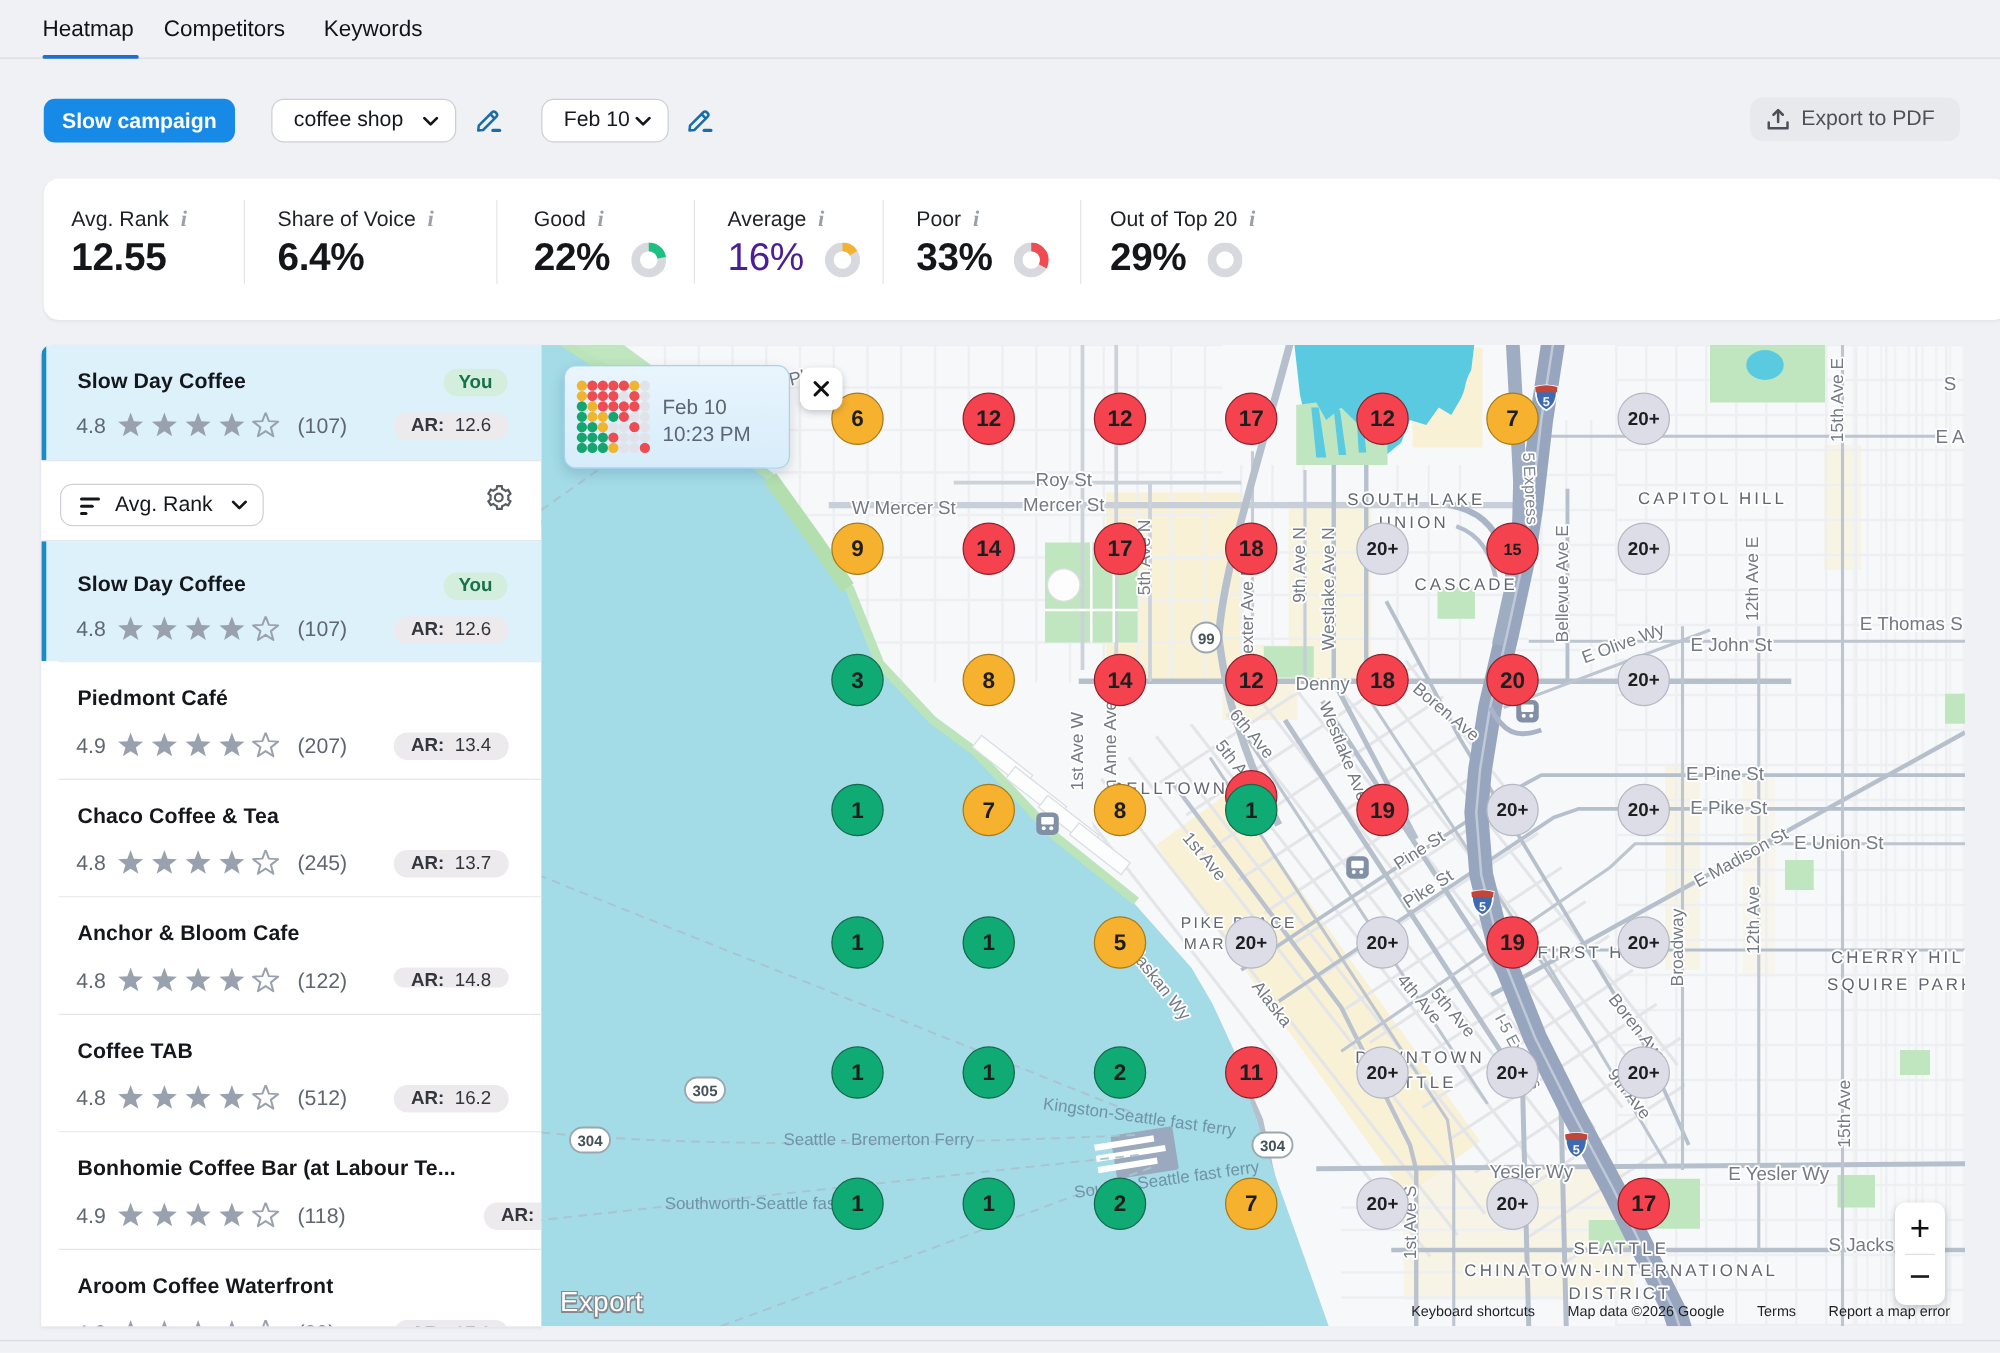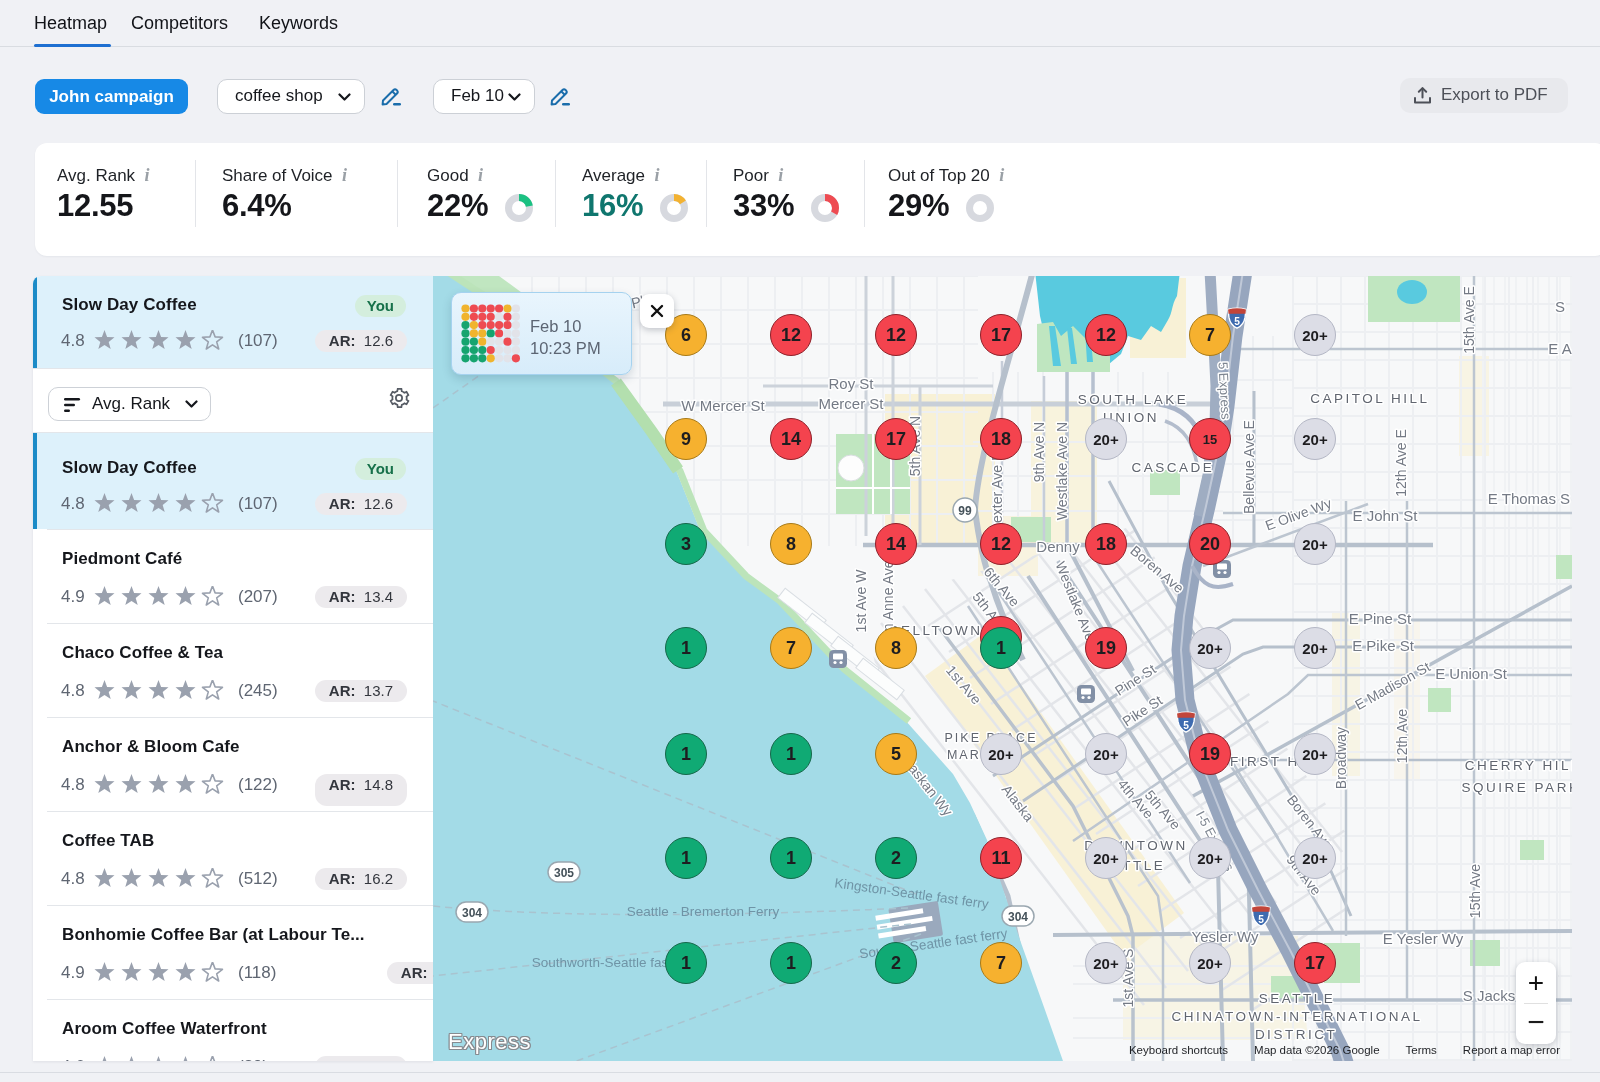--- a/index.html
+++ b/index.html
@@ -9,21 +9,21 @@
 .mk.k{background:#dcdde6;border-color:#b4b7c5}
 </style></head>
 <body>
 
 <div style="position:absolute;left:0;top:0;width:1600px;height:47px;border-bottom:1px solid #d9dce1">
   <div style="position:absolute;left:34px;top:13px;font-size:18px;font-weight:500;color:#111318">Heatmap</div>
   <div style="position:absolute;left:34px;top:44px;width:77px;height:3px;background:#1e6fd1;border-radius:2px"></div>
   <div style="position:absolute;left:131px;top:13px;font-size:18px;font-weight:500;color:#111318">Competitors</div>
   <div style="position:absolute;left:259px;top:13px;font-size:18px;font-weight:500;color:#111318">Keywords</div>
 </div>
-<div style="position:absolute;left:35px;top:79px;width:153px;height:35px;background:#1789e6;border-radius:9px;color:#fff;font-size:17px;font-weight:700;text-align:center;line-height:35px">John campaign</div>
+<div style="position:absolute;left:35px;top:79px;width:153px;height:35px;background:#1789e6;border-radius:9px;color:#fff;font-size:17px;font-weight:700;text-align:center;line-height:35px">Slow campaign</div>
 <div style="position:absolute;left:217px;top:79px;width:148px;height:35px;background:#fff;border:1px solid #ccd0d6;border-radius:10px;box-sizing:border-box">
   <span style="position:absolute;left:17px;top:6px;font-size:17px;color:#15171c">coffee shop</span>
   <svg style="position:absolute;right:13px;top:13px" width="13" height="9" viewBox="0 0 13 9">
       <path d="M1.5 1.5 L6.5 6.5 L11.5 1.5" fill="none" stroke="#15171c" stroke-width="2.2" stroke-linecap="round" stroke-linejoin="round"></path>
     </svg>
 </div>
 <svg style="position:absolute;left:380px;top:85px" width="22" height="22" viewBox="0 0 22 22">
     <g fill="none" stroke="#1a6dab" stroke-width="2">
       <path d="M3 15.5 L13.5 5 a2.2 2.2 0 0 1 3.1 0 l0.4 0.4 a2.2 2.2 0 0 1 0 3.1 L6.5 19 L2.6 19.4 Z" stroke-linejoin="round"></path>
       <path d="M12.2 6.3 l3.5 3.5"></path>
@@ -63,21 +63,21 @@
     <div style="position:absolute;left:22px;top:22px;font-size:17px;font-weight:500;color:#1e2126">Avg. Rank&nbsp;&nbsp;<span style="font-family:'Liberation Serif',serif;font-style:italic;color:#9aa0a6;font-size:18px;font-weight:700">i</span></div>
     <div style="position:absolute;left:22px;top:45px;font-size:31px;font-weight:700;color:#15161a;letter-spacing:-.3px">12.55</div>
     <div style="position:absolute;left:187px;top:22px;font-size:17px;font-weight:500;color:#1e2126">Share of Voice&nbsp;&nbsp;<span style="font-family:'Liberation Serif',serif;font-style:italic;color:#9aa0a6;font-size:18px;font-weight:700">i</span></div>
     <div style="position:absolute;left:187px;top:45px;font-size:31px;font-weight:700;color:#15161a;letter-spacing:-.3px">6.4%</div>
     <div style="position:absolute;left:392px;top:22px;font-size:17px;font-weight:500;color:#1e2126">Good&nbsp;&nbsp;<span style="font-family:'Liberation Serif',serif;font-style:italic;color:#9aa0a6;font-size:18px;font-weight:700">i</span></div>
     <div style="position:absolute;left:392px;top:45px;font-size:31px;font-weight:700;color:#15161a;letter-spacing:-.3px">22% &nbsp;<svg width="28" height="28" viewBox="0 0 28 28" style="vertical-align:middle">
         <circle cx="14" cy="14" r="10.5" fill="none" stroke="#d7d9df" stroke-width="7"></circle>
         <circle cx="14" cy="14" r="10.5" fill="none" stroke="#1bc182" stroke-width="7" stroke-dasharray="14.51 51.46" transform="rotate(-90 14 14)"></circle>
       </svg></div>
     <div style="position:absolute;left:547px;top:22px;font-size:17px;font-weight:500;color:#1e2126">Average&nbsp;&nbsp;<span style="font-family:'Liberation Serif',serif;font-style:italic;color:#9aa0a6;font-size:18px;font-weight:700">i</span></div>
-    <div style="position:absolute;left:547px;top:45px;font-size:31px;font-weight:700;color:#0f766e;letter-spacing:-.3px">16% &nbsp;<svg width="28" height="28" viewBox="0 0 28 28" style="vertical-align:middle">
+    <div style="position:absolute;left:547px;top:45px;font-size:31px;font-weight:400;color:#4c1d95;letter-spacing:-.3px">16% &nbsp;<svg width="28" height="28" viewBox="0 0 28 28" style="vertical-align:middle">
         <circle cx="14" cy="14" r="10.5" fill="none" stroke="#d7d9df" stroke-width="7"></circle>
         <circle cx="14" cy="14" r="10.5" fill="none" stroke="#f3b231" stroke-width="7" stroke-dasharray="10.56 55.42" transform="rotate(-90 14 14)"></circle>
       </svg></div>
     <div style="position:absolute;left:698px;top:22px;font-size:17px;font-weight:500;color:#1e2126">Poor&nbsp;&nbsp;<span style="font-family:'Liberation Serif',serif;font-style:italic;color:#9aa0a6;font-size:18px;font-weight:700">i</span></div>
     <div style="position:absolute;left:698px;top:45px;font-size:31px;font-weight:700;color:#15161a;letter-spacing:-.3px">33% &nbsp;<svg width="28" height="28" viewBox="0 0 28 28" style="vertical-align:middle">
         <circle cx="14" cy="14" r="10.5" fill="none" stroke="#d7d9df" stroke-width="7"></circle>
         <circle cx="14" cy="14" r="10.5" fill="none" stroke="#ee4b52" stroke-width="7" stroke-dasharray="21.77 44.20" transform="rotate(-90 14 14)"></circle>
       </svg></div>
     <div style="position:absolute;left:853px;top:22px;font-size:17px;font-weight:500;color:#1e2126">Out of Top 20&nbsp;&nbsp;<span style="font-family:'Liberation Serif',serif;font-style:italic;color:#9aa0a6;font-size:18px;font-weight:700">i</span></div>
     <div style="position:absolute;left:853px;top:45px;font-size:31px;font-weight:700;color:#15161a;letter-spacing:-.3px">29% &nbsp;<svg width="28" height="28" viewBox="0 0 28 28" style="vertical-align:middle">
@@ -166,21 +166,21 @@
       <div style="position:absolute;left:29px;top:19px;font-size:17px;font-weight:600;color:#15171c;letter-spacing:.1px">Anchor &amp; Bloom Cafe</div>
       <div style="position:absolute;left:28px;top:57px;font-size:17px;color:#5f6672">4.8</div>
       <svg style="position:absolute;left:61px;top:56px" width="136" height="22" viewBox="0 0 136 22">
         <path d="M10.5,0.0 L13.1,6.9 L20.5,7.3 L14.7,11.9 L16.7,19.0 L10.5,14.9 L4.3,19.0 L6.3,11.9 L0.5,7.3 L7.9,6.9 Z" fill="#9aa1ae"></path>
         <path d="M37.5,0.0 L40.1,6.9 L47.5,7.3 L41.7,11.9 L43.7,19.0 L37.5,14.9 L31.3,19.0 L33.3,11.9 L27.5,7.3 L34.9,6.9 Z" fill="#9aa1ae"></path>
         <path d="M64.5,0.0 L67.1,6.9 L74.5,7.3 L68.7,11.9 L70.7,19.0 L64.5,14.9 L58.3,19.0 L60.3,11.9 L54.5,7.3 L61.9,6.9 Z" fill="#9aa1ae"></path>
         <path d="M91.5,0.0 L94.1,6.9 L101.5,7.3 L95.7,11.9 L97.7,19.0 L91.5,14.9 L85.3,19.0 L87.3,11.9 L81.5,7.3 L88.9,6.9 Z" fill="#9aa1ae"></path>
         <path d="M118.5,0.0 L121.1,6.9 L128.5,7.3 L122.7,11.9 L124.7,19.0 L118.5,14.9 L112.3,19.0 L114.3,11.9 L108.5,7.3 L115.9,6.9 Z" fill="none" stroke="#9aa1ae" stroke-width="1.6" stroke-linejoin="round"></path>
       </svg>
       <div style="position:absolute;left:205px;top:57px;font-size:17px;color:#5f6672">(122)</div>
-      <div style="position:absolute;right:26px;top:56px;height:32px;padding:0 14px;background:#eceaed;border-radius:12px;font-size:15px;line-height:22px;color:#33363d"><b style="font-weight:700">AR:</b>&nbsp; 14.8</div>
+      <div style="position:absolute;right:26px;top:56px;height:16px;padding:0 14px;background:#eceaed;border-radius:12px;font-size:15px;line-height:22px;color:#33363d"><b style="font-weight:700">AR:</b>&nbsp; 14.8</div>
     </div>
     <div style="position:absolute;left:14px;right:0;top:535px;height:1px;background:#e3e6ea"></div>
     <div style="position:absolute;left:0;top:536px;width:400px;height:94px;background:#fff;overflow:hidden">
       <div style="position:absolute;left:29px;top:19px;font-size:17px;font-weight:600;color:#15171c;letter-spacing:.1px">Coffee TAB</div>
       <div style="position:absolute;left:28px;top:57px;font-size:17px;color:#5f6672">4.8</div>
       <svg style="position:absolute;left:61px;top:56px" width="136" height="22" viewBox="0 0 136 22">
         <path d="M10.5,0.0 L13.1,6.9 L20.5,7.3 L14.7,11.9 L16.7,19.0 L10.5,14.9 L4.3,19.0 L6.3,11.9 L0.5,7.3 L7.9,6.9 Z" fill="#9aa1ae"></path>
         <path d="M37.5,0.0 L40.1,6.9 L47.5,7.3 L41.7,11.9 L43.7,19.0 L37.5,14.9 L31.3,19.0 L33.3,11.9 L27.5,7.3 L34.9,6.9 Z" fill="#9aa1ae"></path>
         <path d="M64.5,0.0 L67.1,6.9 L74.5,7.3 L68.7,11.9 L70.7,19.0 L64.5,14.9 L58.3,19.0 L60.3,11.9 L54.5,7.3 L61.9,6.9 Z" fill="#9aa1ae"></path>
         <path d="M91.5,0.0 L94.1,6.9 L101.5,7.3 L95.7,11.9 L97.7,19.0 L91.5,14.9 L85.3,19.0 L87.3,11.9 L81.5,7.3 L88.9,6.9 Z" fill="#9aa1ae"></path>
@@ -685,17 +685,17 @@
 <div style="position:absolute;left:207px;top:18px;width:34px;height:34px;background:#fff;border-radius:9px;box-shadow:0 2px 6px rgba(30,40,60,.25)">
 <svg style="position:absolute;left:10px;top:10px" width="14" height="14" viewBox="0 0 14 14">
         <path d="M2 2 L12 12 M12 2 L2 12" stroke="#111" stroke-width="2.4" stroke-linecap="round"></path>
       </svg>
 </div>
     <div style="position:absolute;left:1083px;top:686px;width:40px;height:82px;background:#fff;border-radius:9px;box-shadow:0 2px 6px rgba(30,40,60,.25)">
 <div style="position:absolute;left:0;top:0;width:40px;height:41px;text-align:center;font-size:28px;font-weight:400;color:#111;line-height:41px">+</div>
 <div style="position:absolute;left:8px;top:41px;width:24px;height:1px;background:#e0e0e0"></div>
 <div style="position:absolute;left:0;top:41px;width:40px;height:41px;text-align:center;font-size:30px;color:#1b1b1b;line-height:37px">−</div>
 </div>
-    <div style="position:absolute;left:15px;top:753px;font-size:22px;font-weight:400;color:#fff;letter-spacing:.5px;text-shadow:1px 1px 0 #878b90,-1px -1px 0 #878b90,1px -1px 0 #878b90,-1px 1px 0 #878b90,0 1px 0 #878b90,0 -1px 0 #878b90,1px 0 0 #878b90,-1px 0 0 #878b90">Express</div>
+    <div style="position:absolute;left:15px;top:753px;font-size:22px;font-weight:400;color:#fff;letter-spacing:.5px;text-shadow:1px 1px 0 #878b90,-1px -1px 0 #878b90,1px -1px 0 #878b90,-1px 1px 0 #878b90,0 1px 0 #878b90,0 -1px 0 #878b90,1px 0 0 #878b90,-1px 0 0 #878b90">Export</div>
     <div style="position:absolute;left:0;top:768px;width:1127px;text-align:right;font-size:11.5px;color:#1f2125;white-space:nowrap">
 <span style="margin-right:26px">Keyboard shortcuts</span><span style="margin-right:26px">Map data ©2026 Google</span><span style="margin-right:26px">Terms</span><span>Report a map error</span>
 </div>
 </div>
 <div style="position:absolute;left:0;top:1072px;width:1600px;height:1px;background:#d9dce2"></div>
 </body></html>

